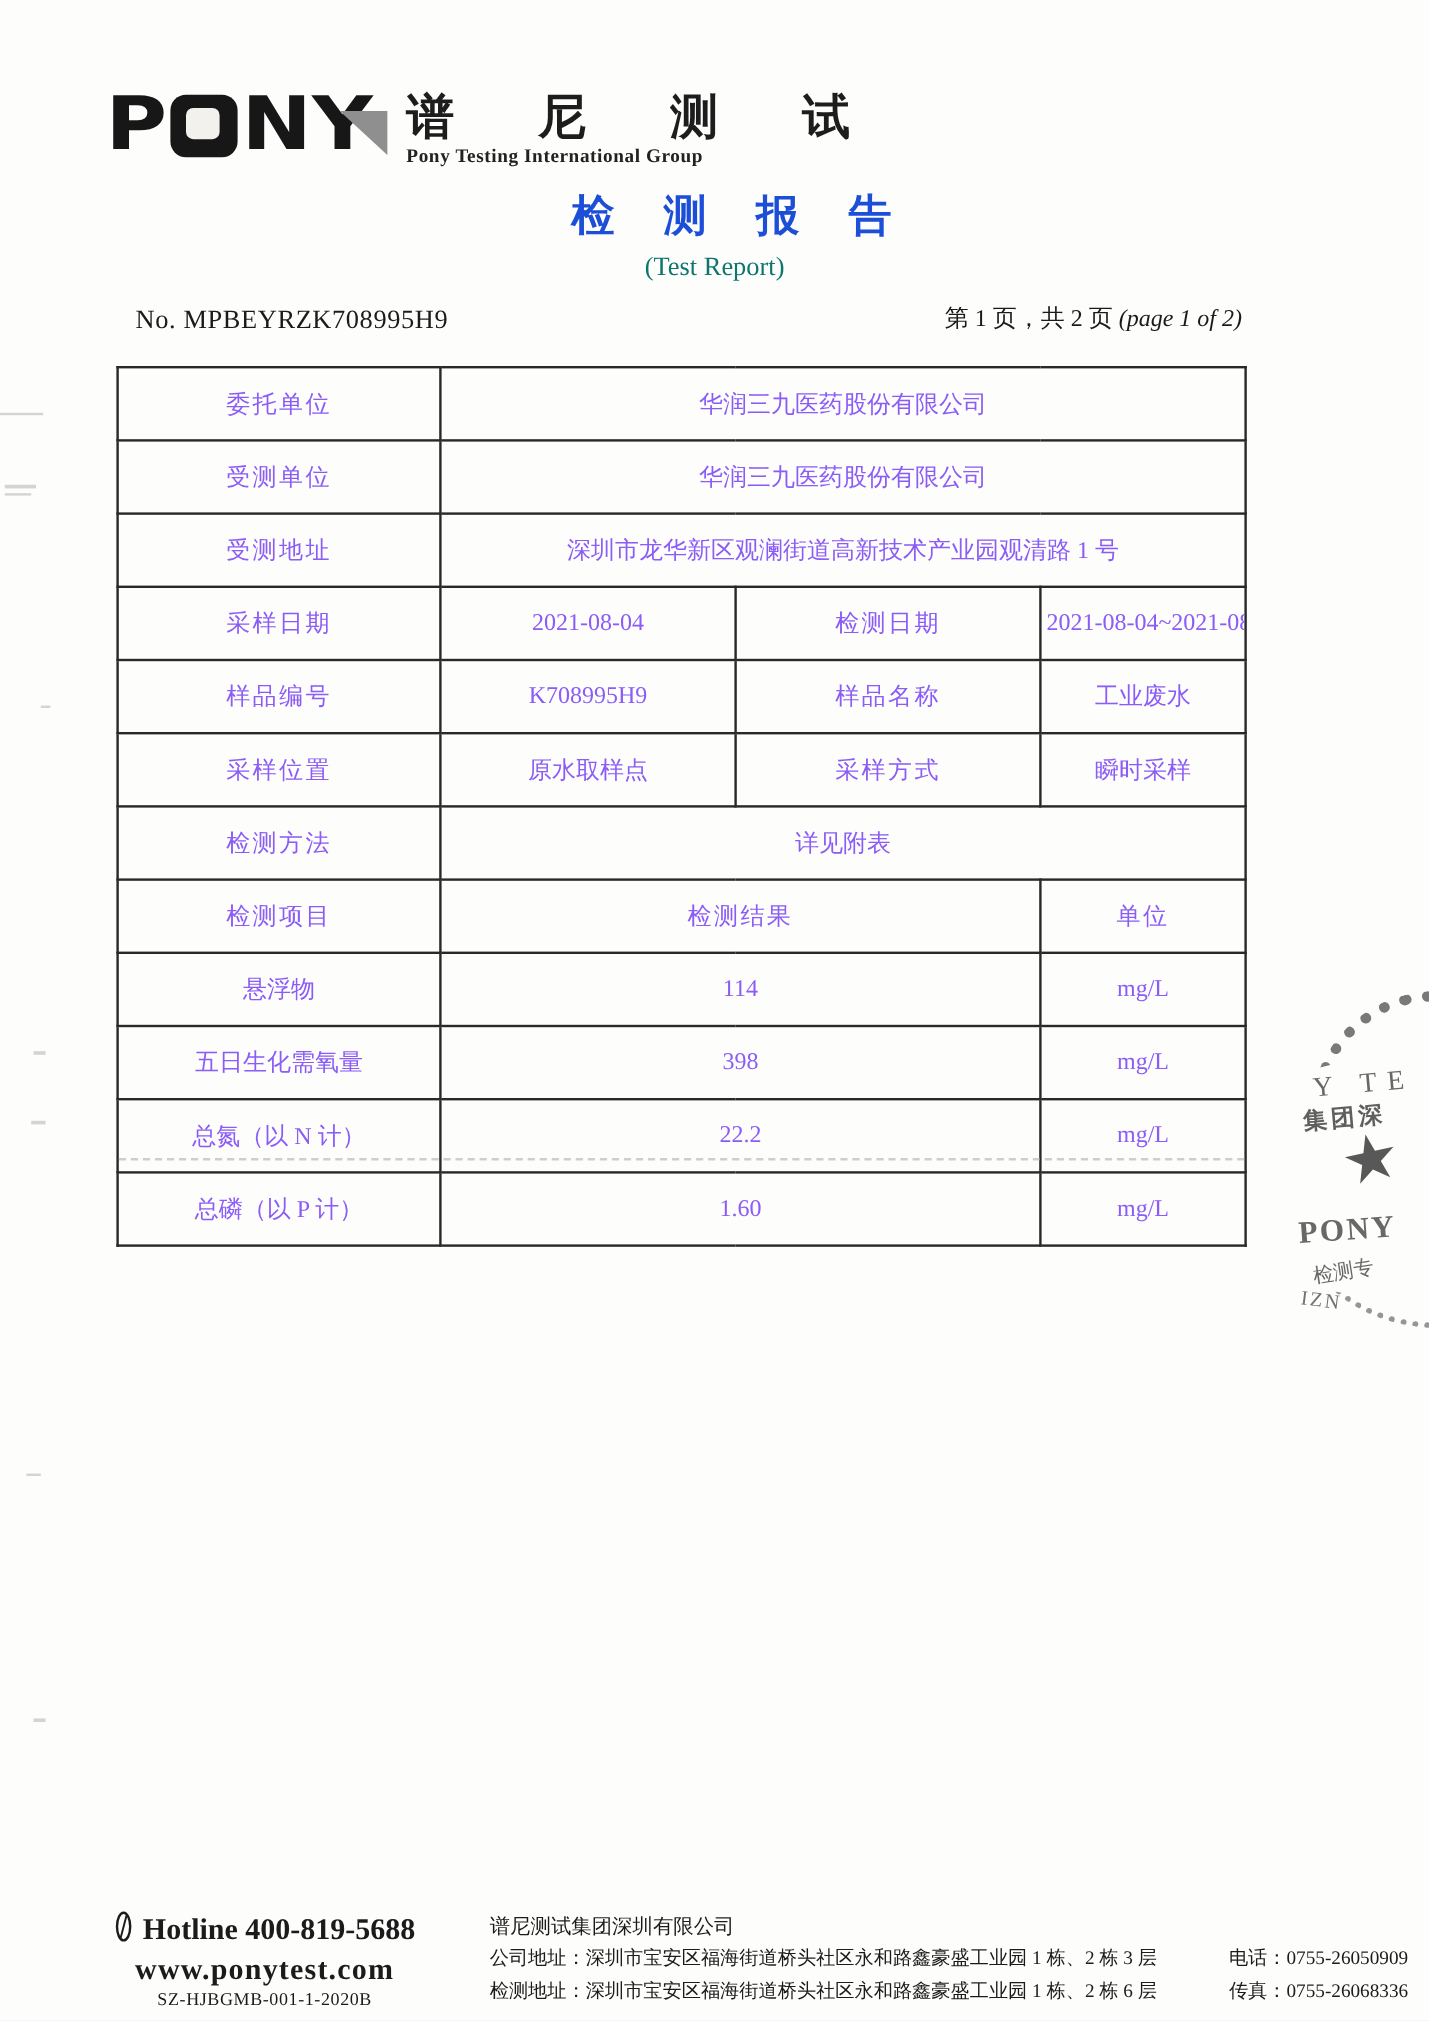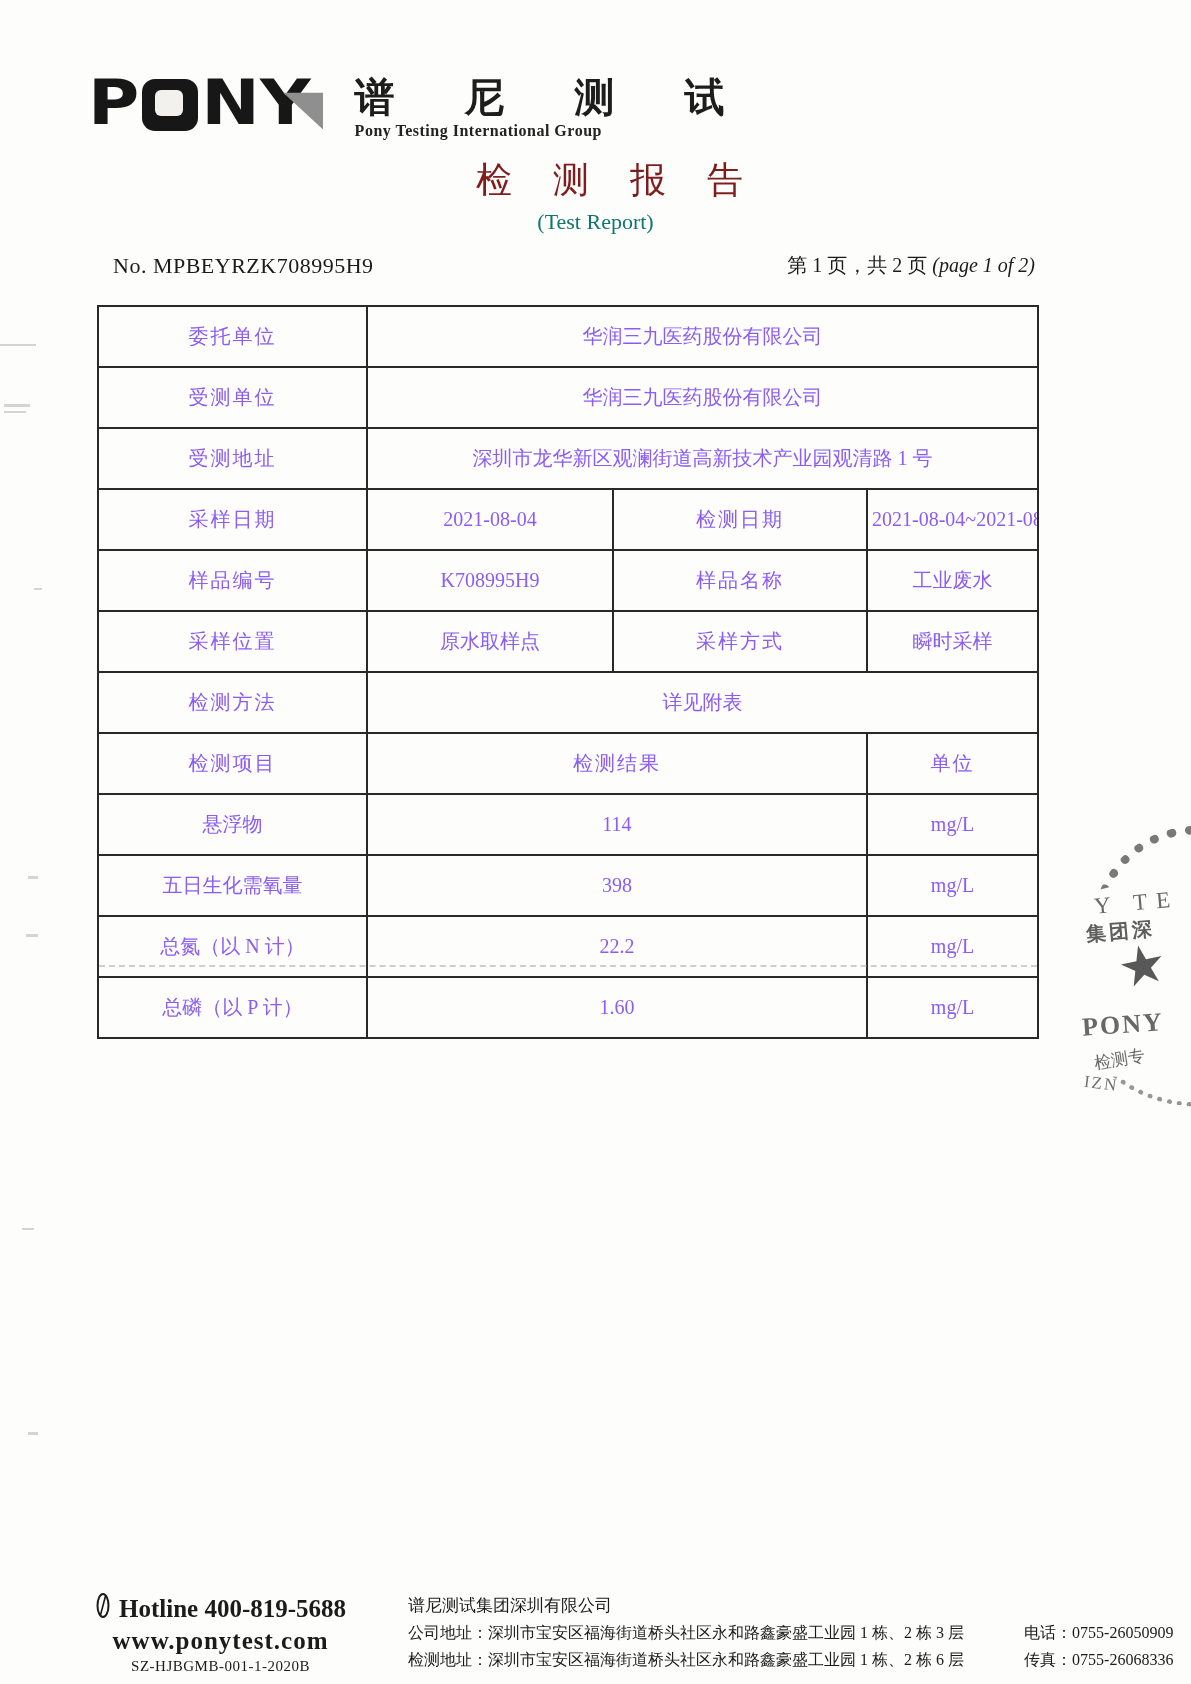--- a/index.html
+++ b/index.html
@@ -16,29 +16,29 @@
   .logo{display:flex;align-items:center;height:66px;}
   .logo-letter{
     font-family:"DejaVu Sans","Liberation Sans",sans-serif;
     font-weight:800;font-size:70px;line-height:60px;color:#171717;
     transform:scaleY(0.88);letter-spacing:0px;
   }
   .logo-o{position:relative;width:56px;height:52px;background:#171717;border-radius:13px;margin:0 3px;top:2px;}
   .logo-o-hole{position:absolute;left:13px;top:11px;width:28px;height:26px;background:#f2f1ee;border-radius:6px;}
   .logo-y{position:relative;}
   .logo-tri{position:absolute;right:-12px;top:6px;}
-  .brand{margin-left:44px;padding-top:6px;}
+  .brand{margin-left:28px;padding-top:6px;}
   .brand-cn{
     font-size:40px;font-weight:bold;letter-spacing:30px;color:#1d1d1d;
     font-family:"Liberation Serif","DejaVu Serif",serif;line-height:44px;white-space:nowrap;
   }
   .brand-en{font-size:16px;font-weight:bold;color:#222;margin-top:2px;letter-spacing:0.5px;}
   
   .title-block{position:absolute;top:156px;left:0;width:100%;text-align:center;}
-  .title-cn{font-size:36px;font-weight:normal;letter-spacing:16px;color:#7f1d1d;padding-left:44px;}
+  .title-cn{font-size:36px;font-weight:bold;letter-spacing:16px;color:#1d4ed8;padding-left:44px;}
   .title-en{font-size:22px;margin-top:4px;color:#0f766e;}
   
   .no-row{position:absolute;top:252px;left:113px;width:922px;display:flex;justify-content:space-between;align-items:flex-end;}
   .report-no{font-size:22px;letter-spacing:0.5px;}
   .page-ind{font-size:20px;white-space:nowrap;}
   .page-ind .en{font-size:20px;font-style:italic;}
   
   table.info{
     position:absolute;top:305px;left:97px;
     width:940px;border-collapse:collapse;table-layout:fixed;

